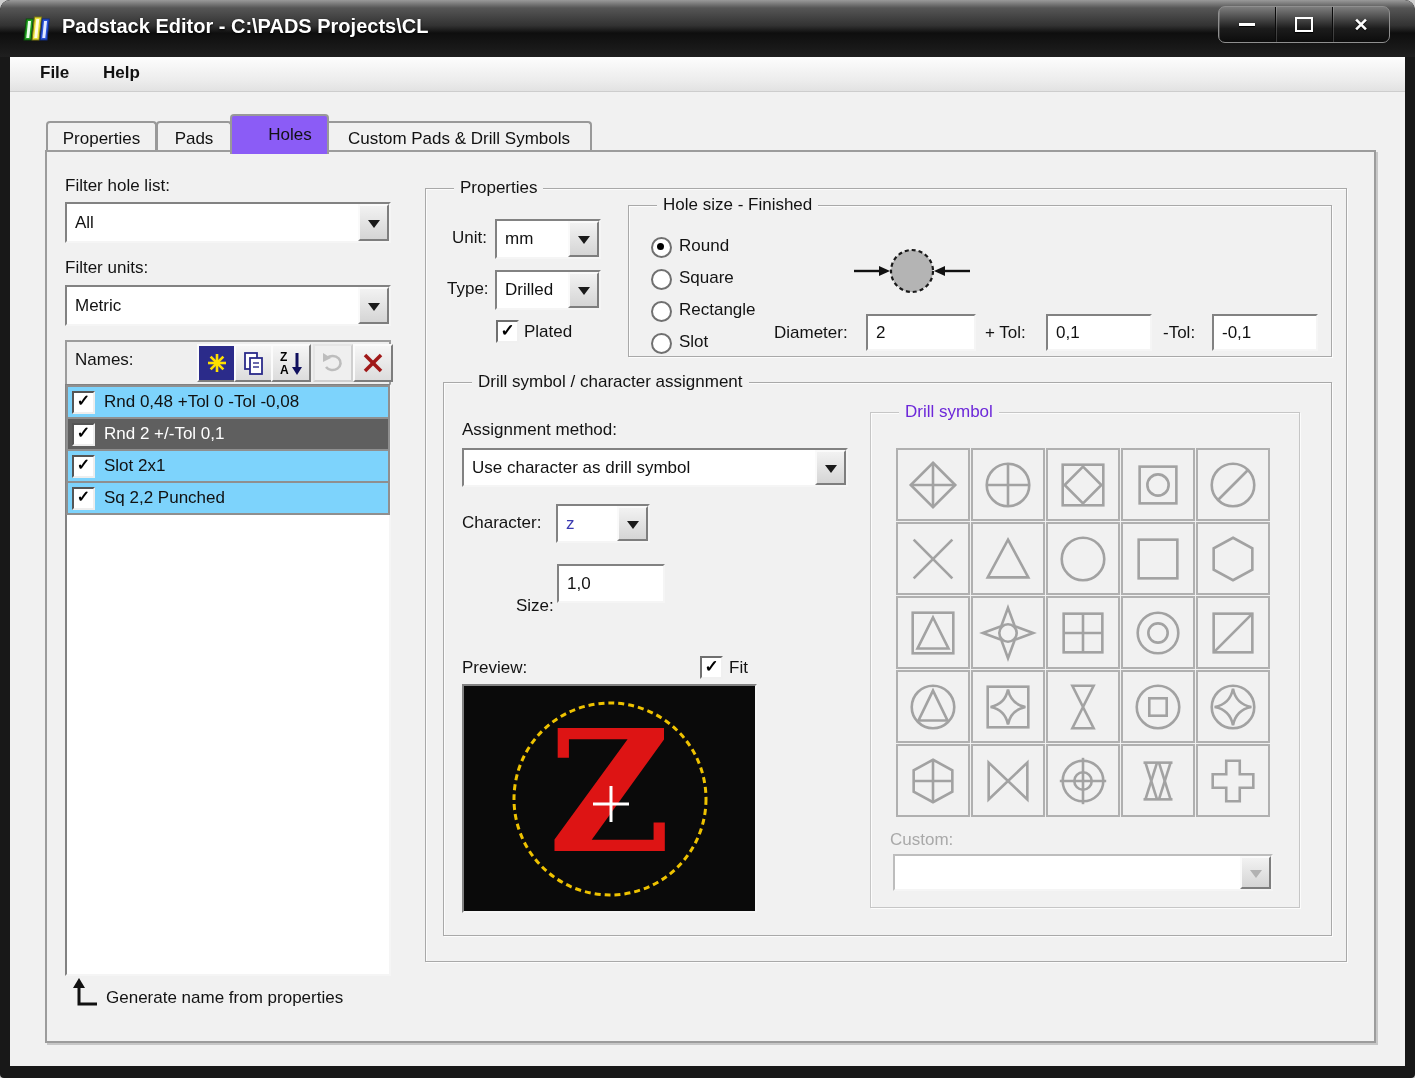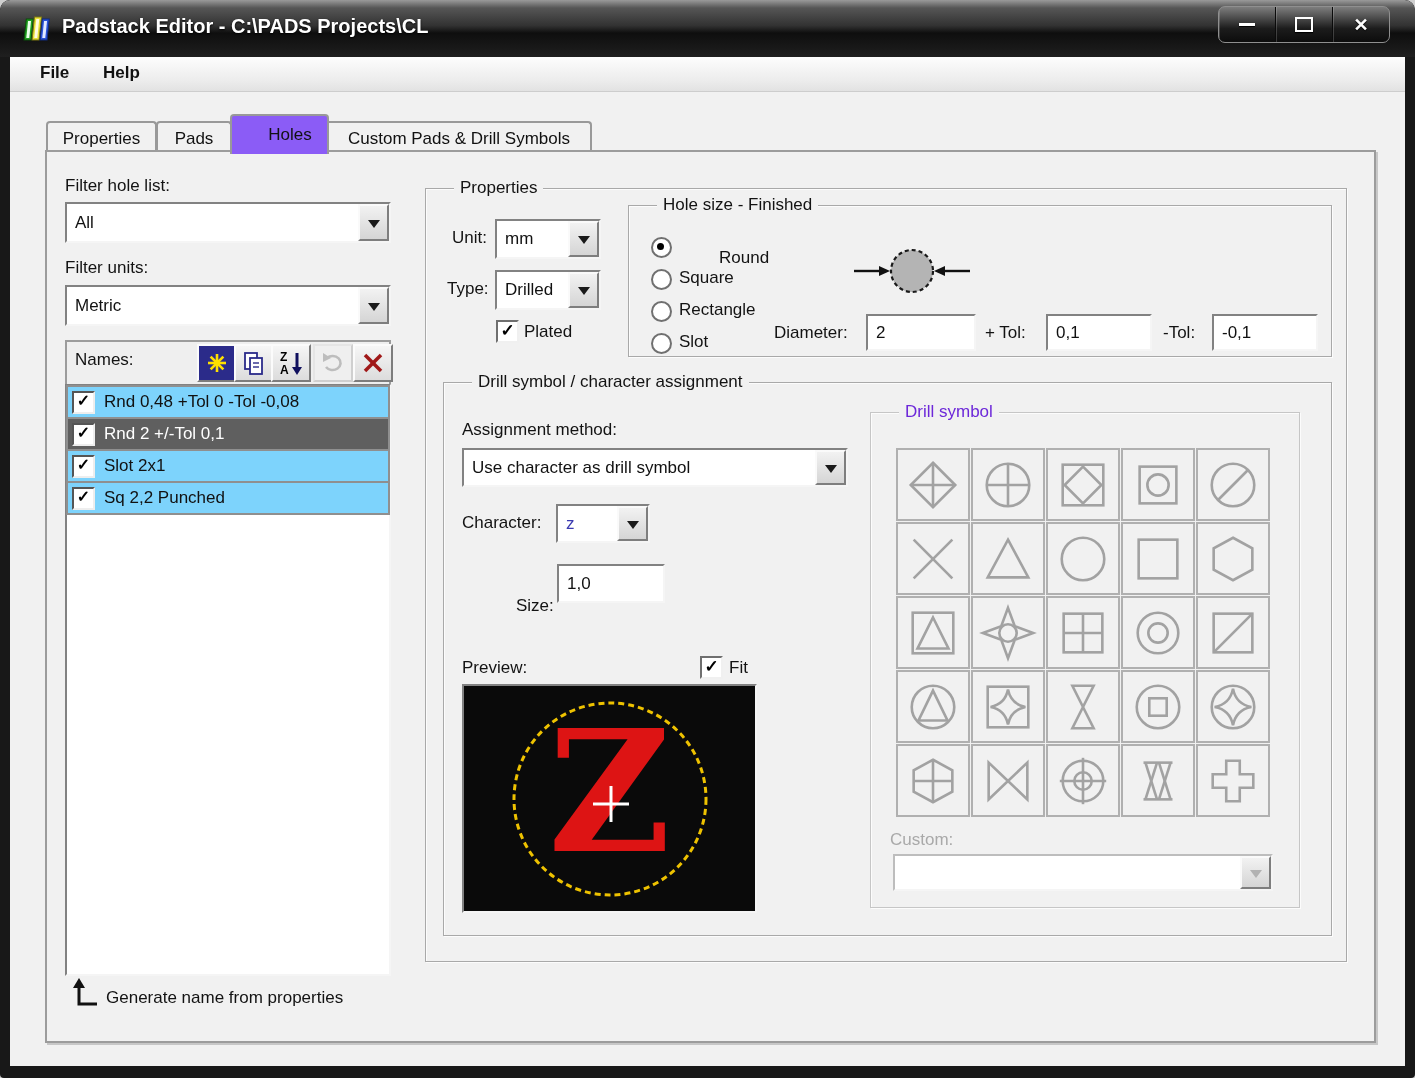--- a/index.html
+++ b/index.html
@@ -256,21 +256,21 @@
       </div>
 
       <div class="checkbox checked" style="left:496px;top:320px;"></div>
       <div class="lbl" style="left:524px;top:322px;">Plated</div>
 
       <div class="group" style="left:628px;top:205px;width:702px;height:150px;">
         <div class="legend">Hole size - Finished</div>
       </div>
       <div id="shape-radios">
           <div class="radio selected" style="left: 651px; top: 237px;"></div>
-          <div class="lbl" style="left: 679px; top: 248px; margin-left: 40px;">Round</div>
+          <div class="lbl" style="left: 679px; top: 236px;">Round</div>
           <div class="radio" style="left: 651px; top: 269px;"></div>
           <div class="lbl" style="left: 679px; top: 268px;">Square</div>
           <div class="radio" style="left: 651px; top: 301px;"></div>
           <div class="lbl" style="left: 679px; top: 300px;">Rectangle</div>
           <div class="radio" style="left: 651px; top: 333px;"></div>
           <div class="lbl" style="left: 679px; top: 332px;">Slot</div>
         </div>
 
       <div style="position:absolute;left:852px;top:242px;">
         <svg width="120" height="58" viewBox="0 0 120 58">

